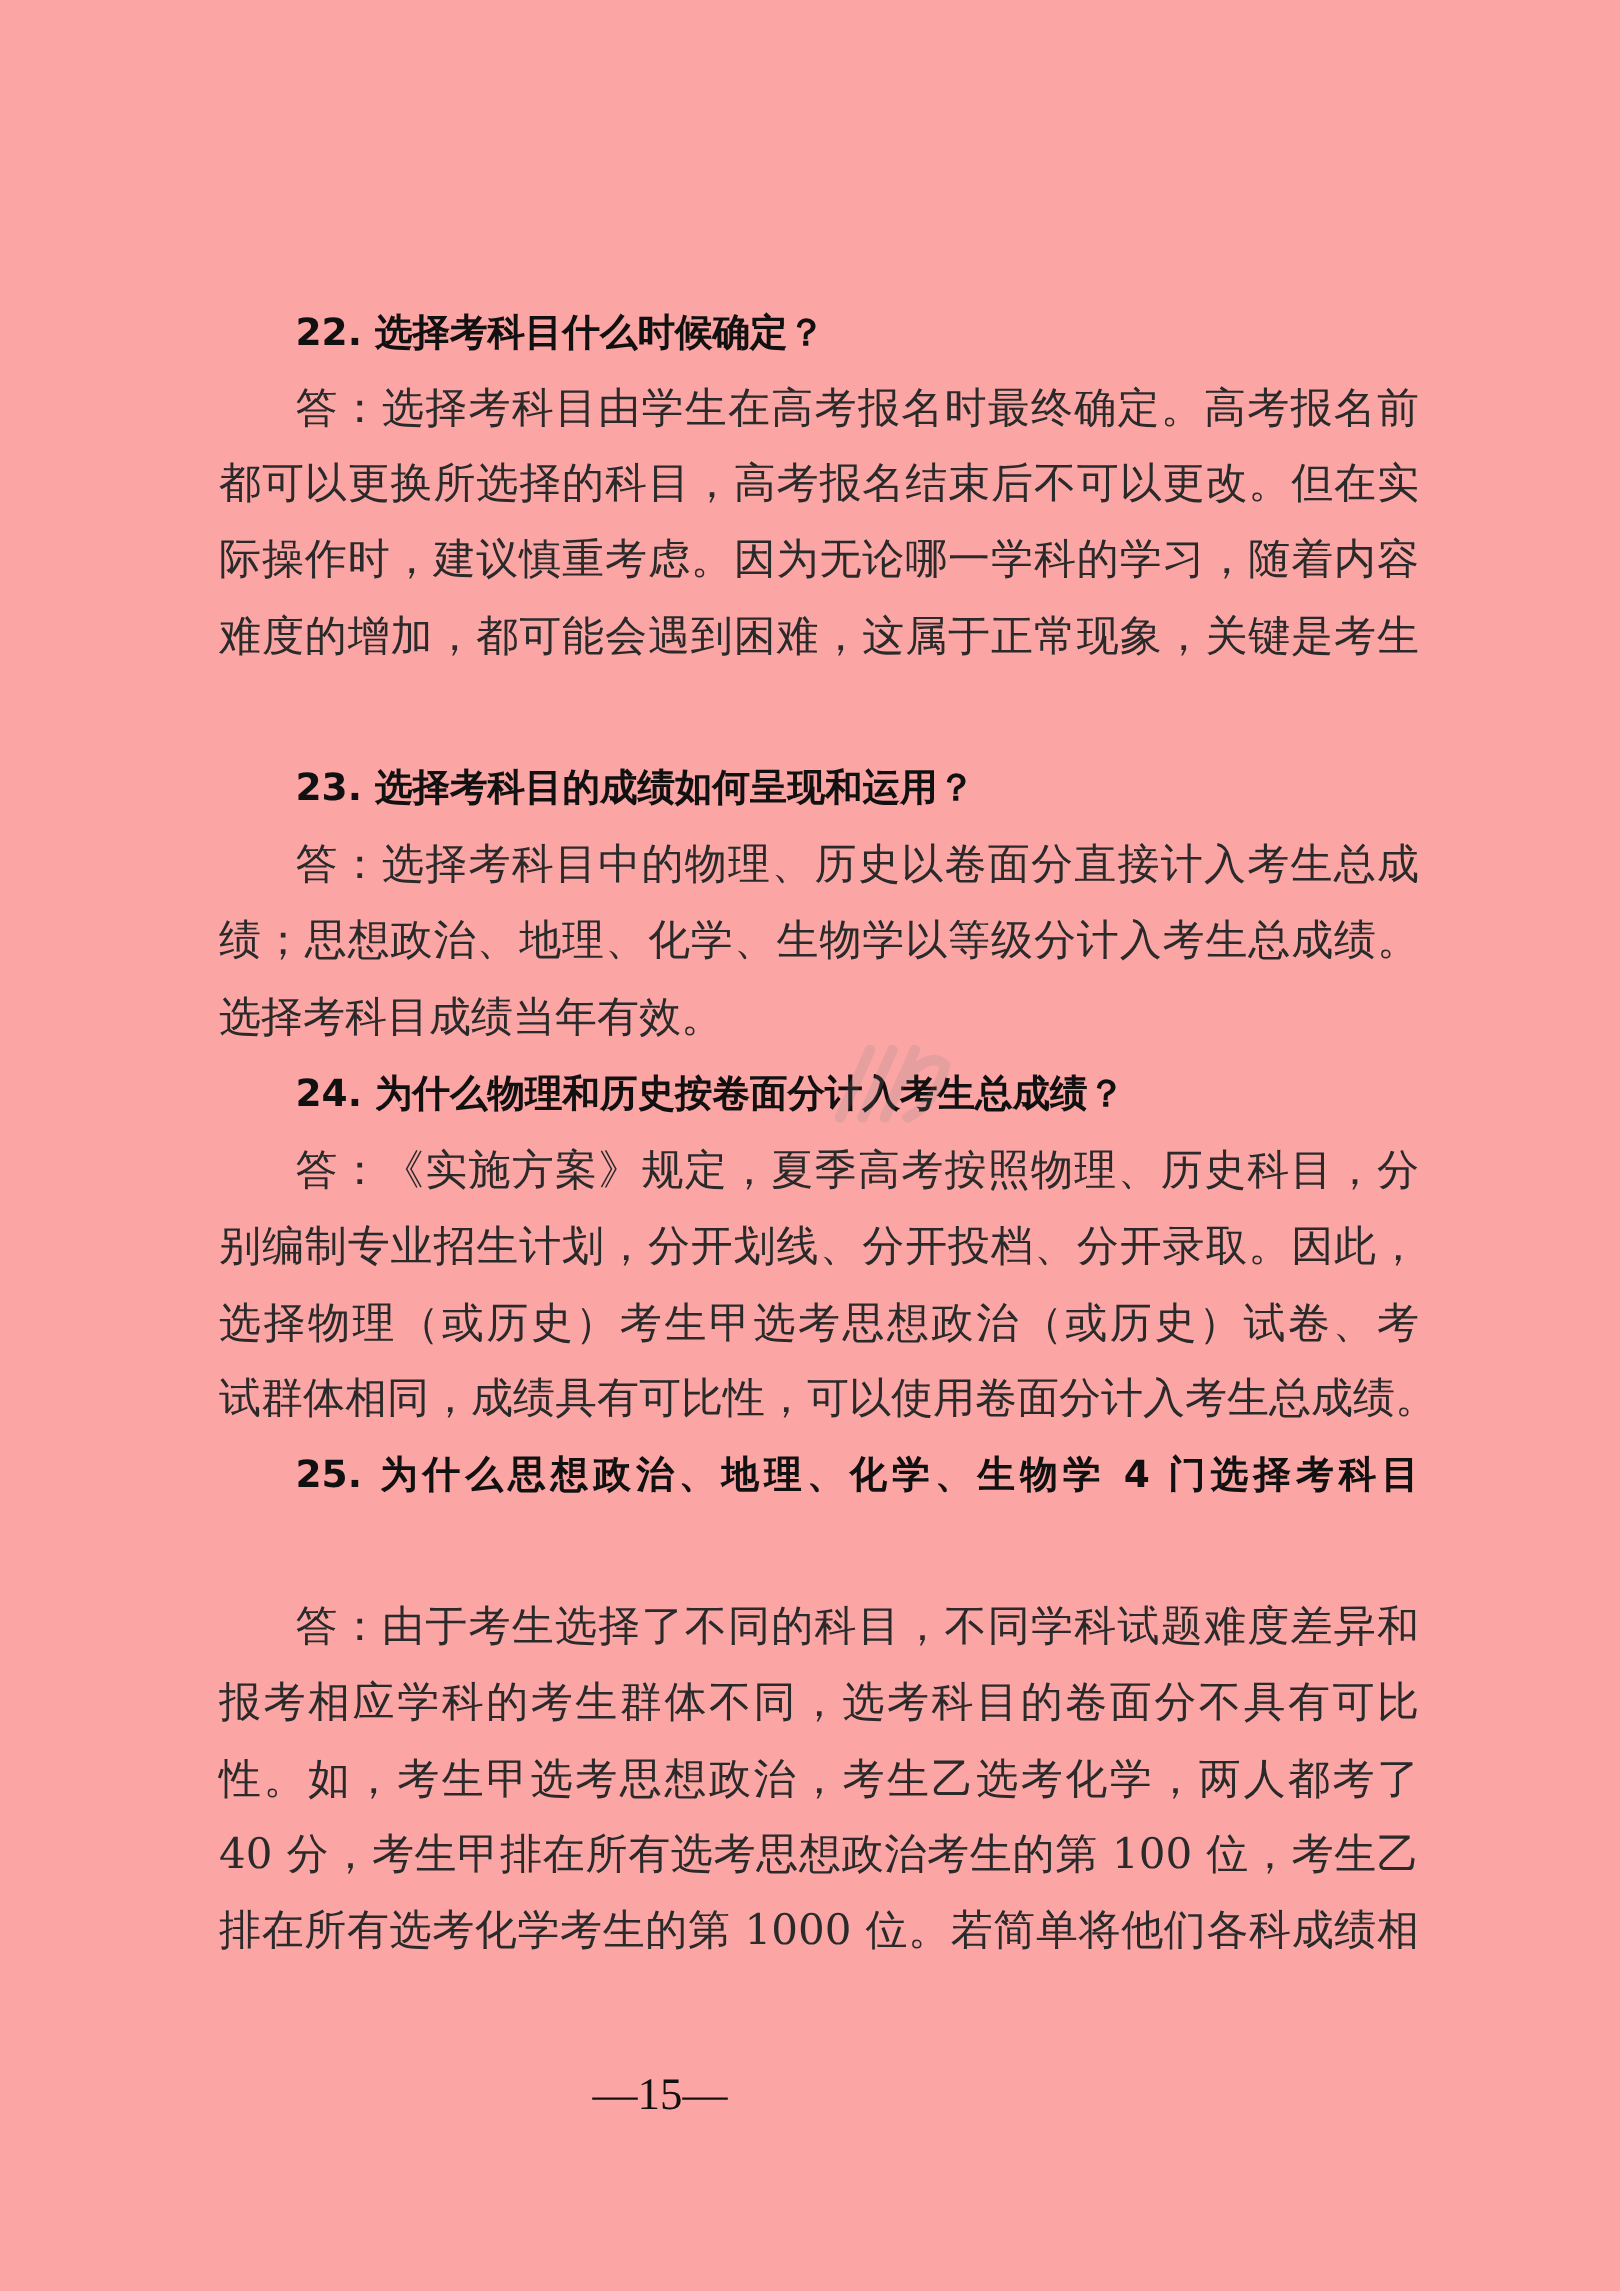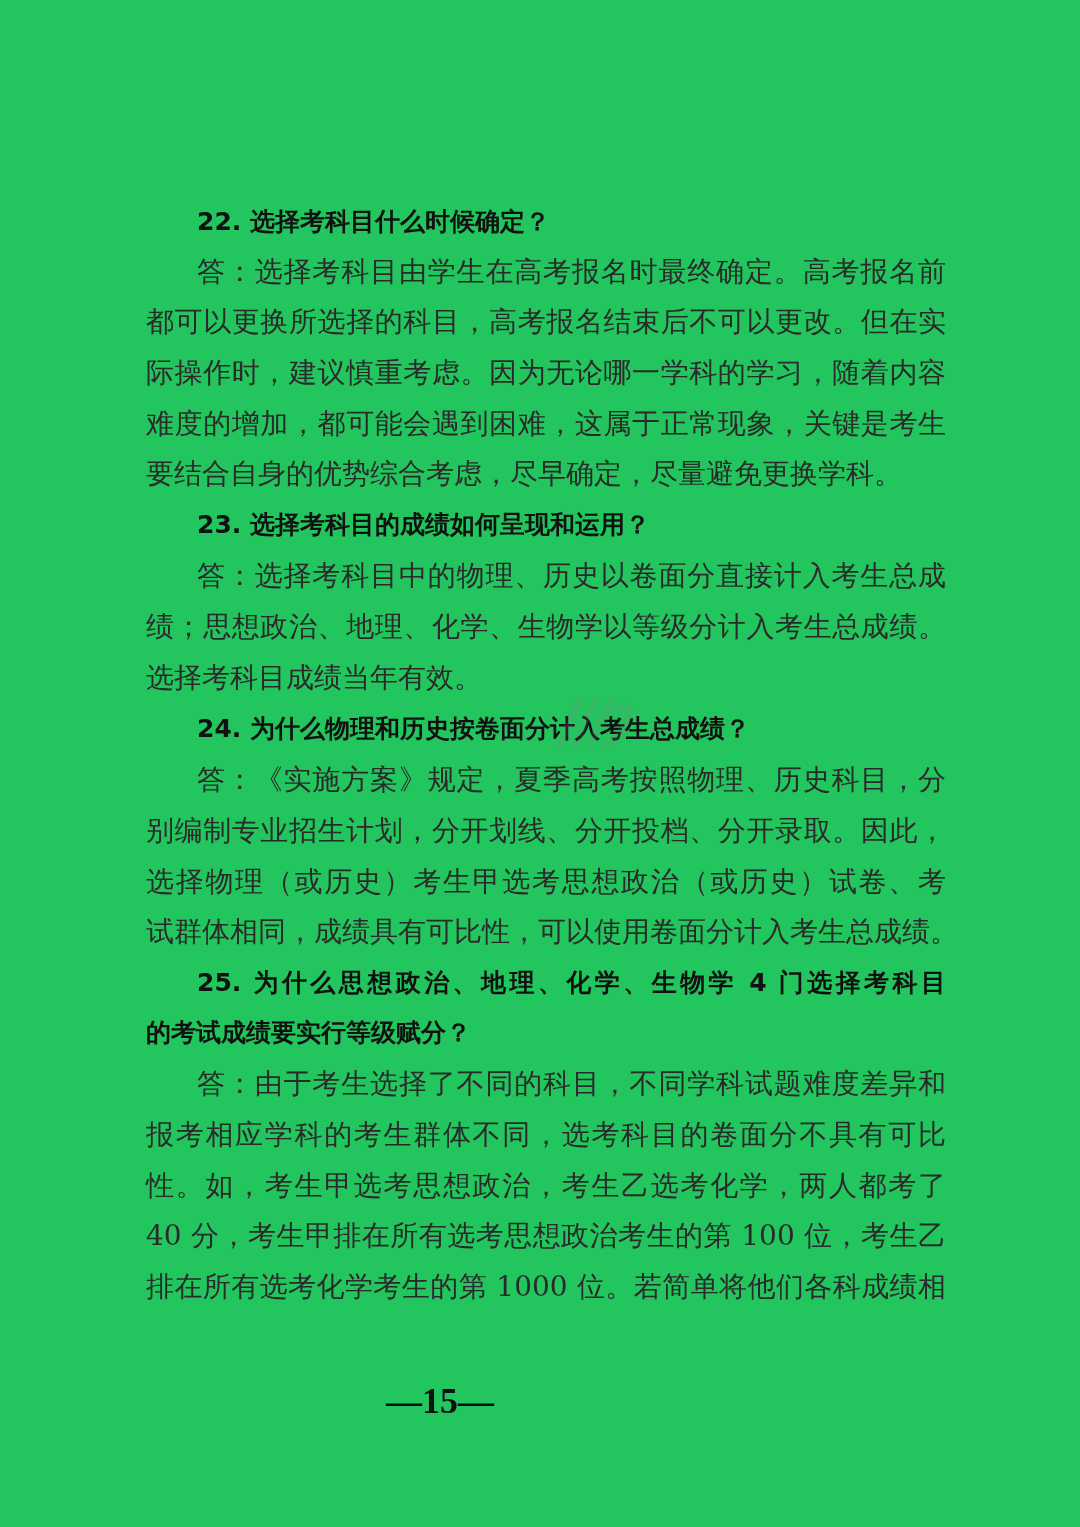--- a/index.html
+++ b/index.html
@@ -1,17 +1,17 @@
 <!DOCTYPE html>
 <html><head>
   <meta charset="utf-8">
   <style>
     html, body { margin: 0; padding: 0; background: #ffffff; }
     body { width: 1080px; height: 1527px; position: relative; overflow: hidden; }
-    .page { position: absolute; left: 0; top: 0; width: 1080px; height: 1527px; background: #22c55e; }
+    .page { position: absolute; left: 0; top: 0; width: 1080px; height: 1527px; background: #fca5a5; }
     .line {
       position: absolute;
       left: 146px;
       width: 800px;
       height: 50px;
       line-height: 50px;
       font-family: "DejaVu Serif", "Liberation Serif", serif;
       font-size: 28px;
       color: #2a2a2a;
       white-space: nowrap;
@@ -25,56 +25,53 @@
       font-family: "DejaVu Sans", "Liberation Sans", sans-serif;
       font-weight: bold;
       color: #111111;
       font-size: 25px;
     }
     .page-number {
       position: absolute;
       left: 0; width: 880px; top: 1380px;
       text-align: center;
       font-family: "Liberation Serif", "DejaVu Serif", serif;
-      font-size: 36px;
+      font-size: 30px;
       color: #111;
-      font-weight: bold;
     }
     .watermark {
       position: absolute;
       left: 555px; top: 690px;
       width: 80px; height: 60px;
       opacity: 0.18;
     }
   </style>
 </head>
 <body>
 
 <div class="page">
 
   <div class="line heading indent last" style="top:197px">22. 选择考科目什么时候确定？</div>
   <div class="line indent" style="top:247px">答：选择考科目由学生在高考报名时最终确定。高考报名前</div>
   <div class="line" style="top:297px">都可以更换所选择的科目，高考报名结束后不可以更改。但在实</div>
   <div class="line" style="top:348px">际操作时，建议慎重考虑。因为无论哪一学科的学习，随着内容</div>
   <div class="line" style="top:399px">难度的增加，都可能会遇到困难，这属于正常现象，关键是考生</div>
-  <div class="line last" style="top:449px">要结合自身的优势综合考虑，尽早确定，尽量避免更换学科。</div>
 
   <div class="line heading indent last" style="top:500px">23. 选择考科目的成绩如何呈现和运用？</div>
   <div class="line indent" style="top:551px">答：选择考科目中的物理、历史以卷面分直接计入考生总成</div>
   <div class="line" style="top:602px">绩；思想政治、地理、化学、生物学以等级分计入考生总成绩。</div>
   <div class="line last" style="top:653px">选择考科目成绩当年有效。</div>
 
   <div class="line heading indent last" style="top:704px">24. 为什么物理和历史按卷面分计入考生总成绩？</div>
   <div class="line indent" style="top:755px">答：《实施方案》规定，夏季高考按照物理、历史科目，分</div>
   <div class="line" style="top:806px">别编制专业招生计划，分开划线、分开投档、分开录取。因此，</div>
   <div class="line" style="top:857px">选择物理（或历史）考生甲选考思想政治（或历史）试卷、考</div>
   <div class="line" style="top:907px">试群体相同，成绩具有可比性，可以使用卷面分计入考生总成绩。</div>
 
   <div class="line heading indent" style="top:958px">25. 为什么思想政治、地理、化学、生物学 4 门选择考科目</div>
-  <div class="line heading last" style="top:1008px">的考试成绩要实行等级赋分？</div>
   <div class="line indent" style="top:1059px">答：由于考生选择了不同的科目，不同学科试题难度差异和</div>
   <div class="line" style="top:1110px">报考相应学科的考生群体不同，选考科目的卷面分不具有可比</div>
   <div class="line" style="top:1161px">性。如，考生甲选考思想政治，考生乙选考化学，两人都考了</div>
   <div class="line" style="top:1211px">40 分，考生甲排在所有选考思想政治考生的第 100 位，考生乙</div>
   <div class="line" style="top:1262px">排在所有选考化学考生的第 1000 位。若简单将他们各科成绩相</div>
 
   <svg class="watermark" viewBox="0 0 80 60">
     <path d="M5 55 L25 10 M20 55 L40 10 M35 55 L55 10 M48 30 Q65 10 75 20 Q70 45 50 55" stroke="#888" stroke-width="7" fill="none" stroke-linecap="round"></path>
   </svg>
 

